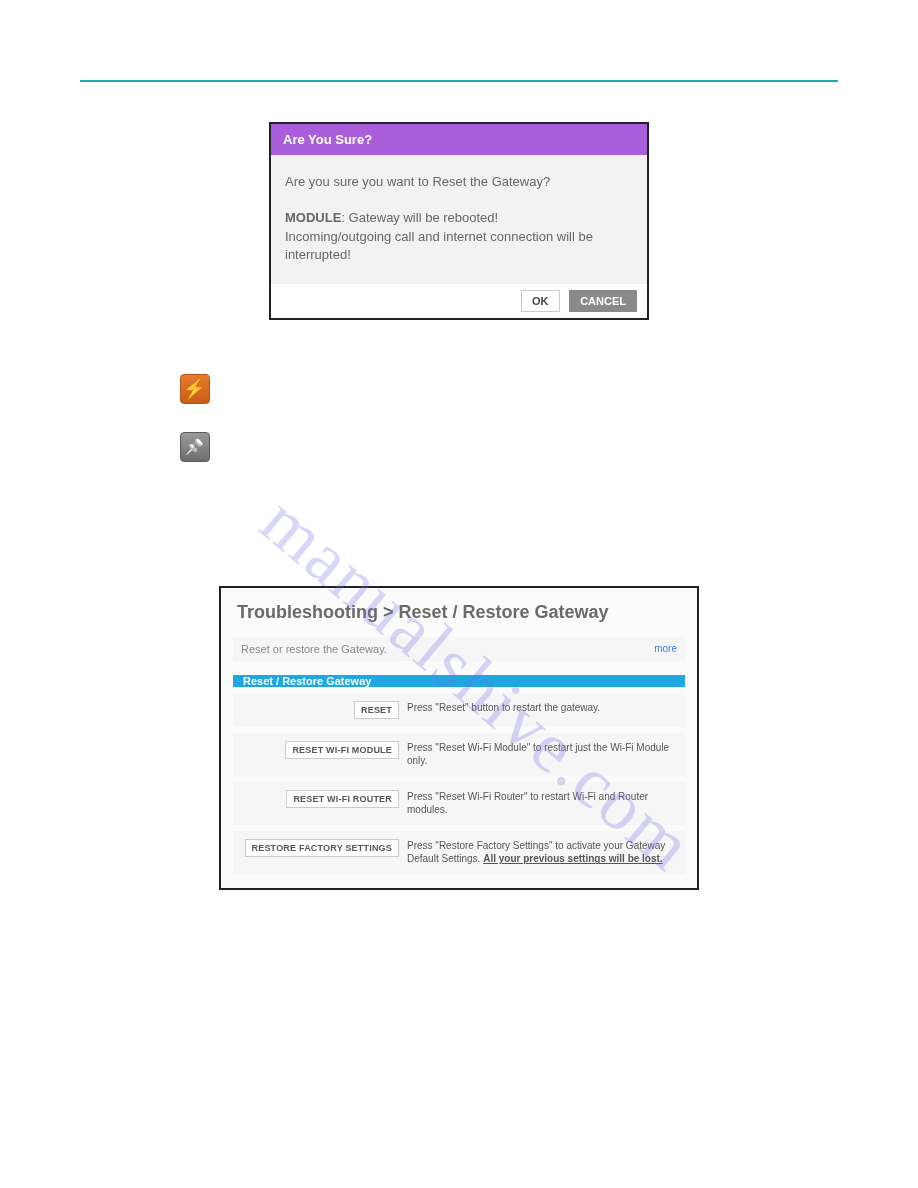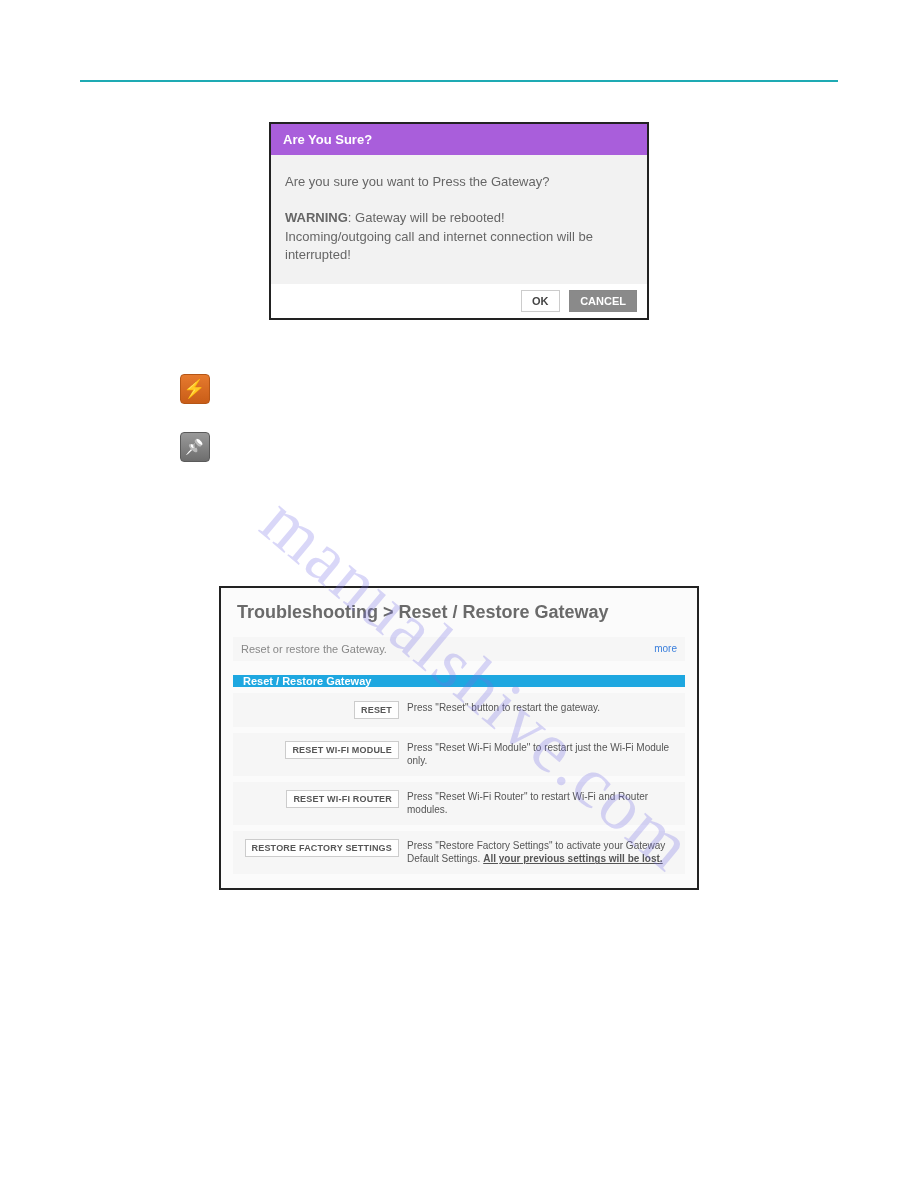--- a/index.html
+++ b/index.html
@@ -174,24 +174,24 @@
 <body>
 
 <div class="page">
   <div class="watermark">manualshive.com</div>
 
   <hr class="top-rule">
 
   <div class="dialog">
     <div class="dialog-title">Are You Sure?</div>
     <div class="dialog-body">
-      <div>Are you sure you want to Press the Gateway?</div>
+      <div>Are you sure you want to Reset the Gateway?</div>
       <br>
       <div>
-        <span class="warn-label">WARNING</span><span>: Gateway will be rebooted!</span><br>
+        <span class="warn-label">MODULE</span><span>: Gateway will be rebooted!</span><br>
         <span>Incoming/outgoing call and internet connection will be interrupted!</span>
       </div>
     </div>
     <div class="dialog-footer">
       <span class="btn-ok">OK</span>
       <span class="btn-cancel">CANCEL</span>
     </div>
   </div>
 
   <div>

